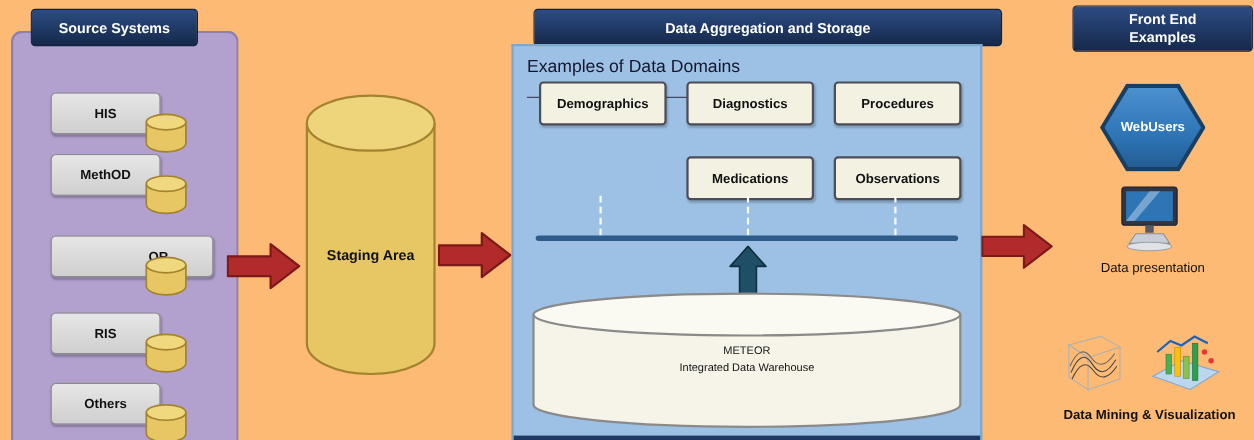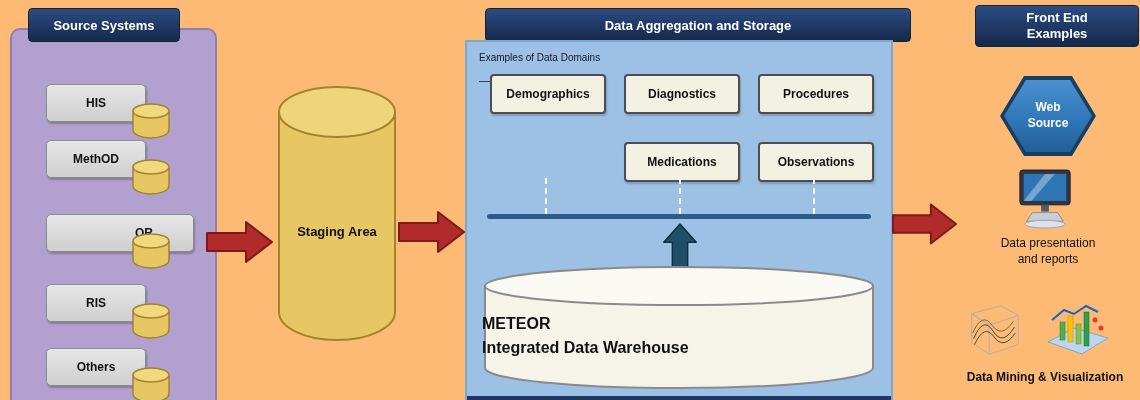--- a/index.html
+++ b/index.html
@@ -27,46 +27,46 @@
 
   
   .staging{position:absolute;left:276px;top:84px;width:122px;height:262px;}
   .staging-label{position:absolute;left:0;top:140px;width:100%;text-align:center;
                  font-weight:bold;font-size:13px;}
 
   
   .agg-header{position:absolute;left:465px;top:8px;width:424px;height:32px;margin-left:20px;}
   .agg-body{position:absolute;left:465px;top:40px;width:424px;height:360px;
             background:#9dc1e4;border:2px solid #7da7cd;border-bottom:none;}
-  .domains-caption{position:absolute;left:12px;top:10px;font-size:10px;color:#15152e;
+  .domains-caption{position:absolute;left:12px;top:10px;font-size:16px;color:#15152e;
                    border-bottom:1px solid #3a3a55;padding-bottom:18px;}
   .domain-box{position:absolute;width:112px;height:36px;background:#f3f1e2;
               border:2px solid #4d4d57;border-radius:4px;
               display:flex;align-items:center;justify-content:center;
               font-size:12px;font-weight:bold;box-shadow:1px 2px 2px rgba(0,0,0,.2);}
   .dash{position:absolute;width:0;height:36px;border-left:2px dashed #fbfbfb;top:136px;}
   .bus-line{position:absolute;left:20px;top:172px;width:384px;height:5px;
             background:#2e5c8a;border-radius:3px;}
   .up-arrow{position:absolute;left:195px;top:181px;width:36px;height:46px;}
   .warehouse{position:absolute;left:15px;top:222px;width:394px;height:138px;}
-  .warehouse-text{position:absolute;left:0;top:48px;width:100%;text-align:left;
-                  font-weight:bold;font-size:16px;line-height:1.5;}
+  .warehouse-text{position:absolute;left:0;top:48px;width:100%;text-align:center;
+                  font-weight:normal;font-size:10px;line-height:1.5;}
   .agg-footer{position:absolute;left:0;top:354px;width:100%;height:6px;
               background:#1f3864;border-radius:0;}
 
   
   .fe-header{position:absolute;left:975px;top:5px;width:162px;height:40px;
              flex-direction:column;line-height:1.25;}
   .hex-outer{position:absolute;left:1000px;top:76px;width:96px;height:80px;
              clip-path:polygon(25% 0,75% 0,100% 50%,75% 100%,25% 100%,0 50%);
              background:#173e63;}
   .hex-inner{position:absolute;inset:4px;
              clip-path:polygon(25% 0,75% 0,100% 50%,75% 100%,25% 100%,0 50%);
              background:linear-gradient(180deg,#4b90cf,#2e75b6 60%,#245e94);}
-  .hex-label{position:absolute;inset:0;display:flex;flex-direction:column;align-items:center;
+  .hex-label{position:absolute;inset:0;display:flex;flex-direction:row;align-items:center;
              justify-content:center;color:#fff;font-weight:bold;font-size:12px;line-height:1.3;}
   .monitor{position:absolute;left:1016px;top:168px;width:58px;height:64px;}
   .caption{position:absolute;text-align:center;font-size:12px;line-height:1.3;}
   .mining-icon{position:absolute;}
 </style>
 </head>
 <body>
 
 <div class="canvas">
 
@@ -184,36 +184,35 @@
 
   <div class="navy fe-header">
     <span>Front End</span>
     <span>Examples</span>
   </div>
 
   <div class="hex-outer">
     <div class="hex-inner"></div>
     <div class="hex-label">
       <span>Web</span>
-      <span>Source</span>
+      <span>Users</span>
     </div>
   </div>
 
   <svg class="monitor" viewBox="0 0 60 66">
     <rect x="4" y="2" width="52" height="36" rx="3" fill="#2f3542" stroke="#1b1f27"></rect>
     <rect x="8" y="6" width="44" height="28" fill="#2e75b6"></rect>
     <path d="M8,34 L30,6 L40,6 L16,34 Z" fill="#ffffff" opacity="0.35"></path>
     <rect x="26" y="38" width="8" height="7" fill="#555b66"></rect>
     <path d="M17,46 h26 l6,9 h-38 z" fill="#c9ced6" stroke="#8a8f98"></path>
     <ellipse cx="30" cy="58" rx="21" ry="4" fill="#dfe3e8" stroke="#9aa0a8"></ellipse>
   </svg>
 
   <div class="caption" style="left:966px;top:236px;width:164px;">
     <span style="display:block;">Data presentation</span>
-    <span style="display:block;">and reports</span>
   </div>
 
   <svg class="mining-icon" style="left:962px;top:300px;width:62px;height:62px;" viewBox="0 0 64 64">
     <path d="M10,14 L40,6 L58,16 L28,26 Z" fill="none" stroke="#b0b0b0"></path>
     <path d="M10,14 L10,44 L28,56 L28,26 Z" fill="none" stroke="#b0b0b0"></path>
     <path d="M58,16 L58,46 L28,56" fill="none" stroke="#b0b0b0"></path>
     <path d="M12,40 Q22,16 32,32 T 54,28" stroke="#444" fill="none"></path>
     <path d="M13,46 Q23,24 33,38 T 55,34" stroke="#444" fill="none"></path>
     <path d="M11,34 Q21,12 31,26 T 53,22" stroke="#666" fill="none"></path>
   </svg>

